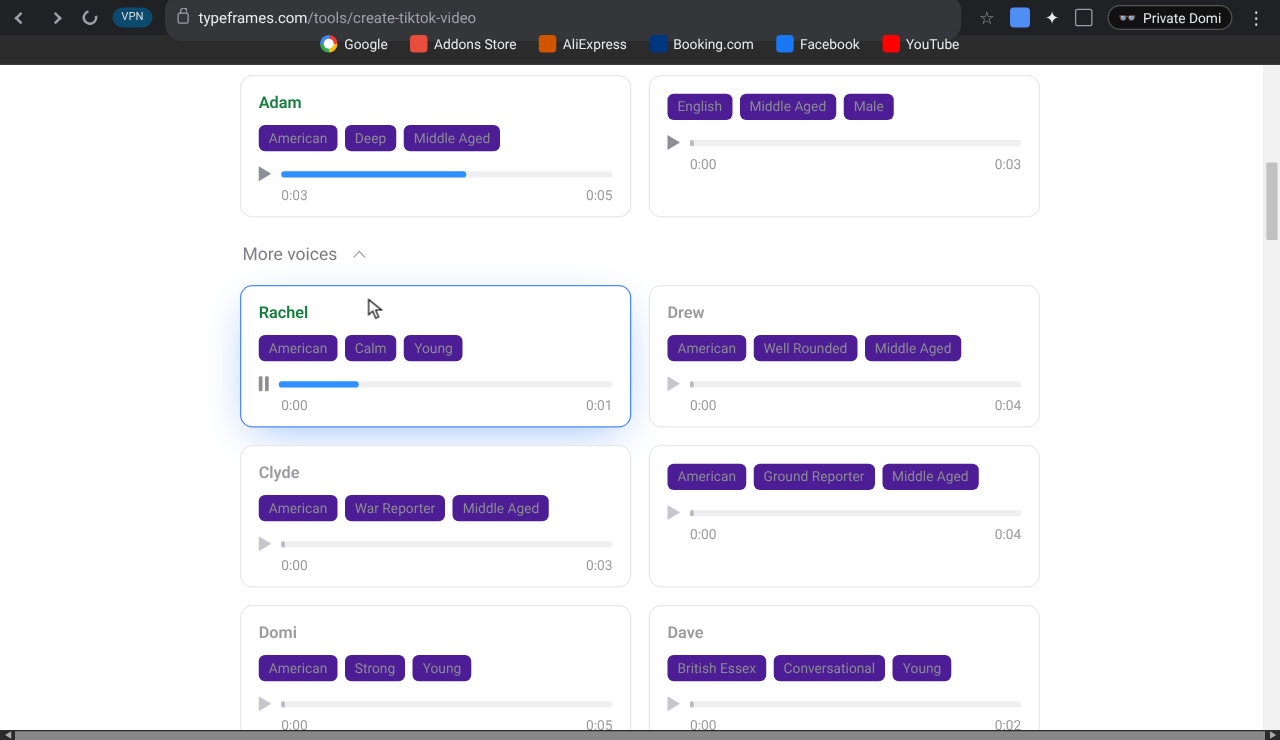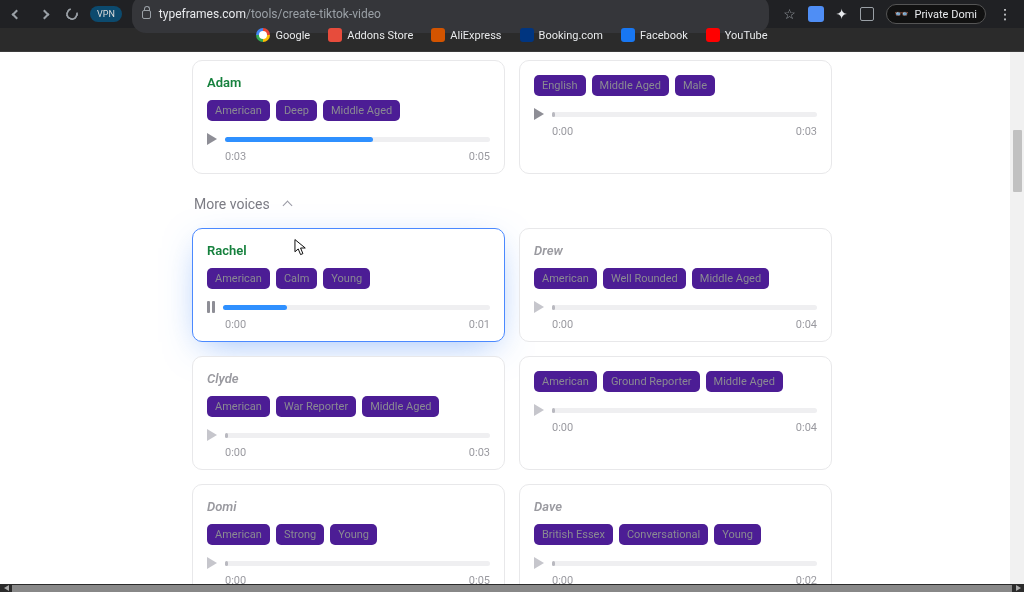--- a/index.html
+++ b/index.html
@@ -42,21 +42,21 @@
   .ab { background: #d4a017; }
 
   
   .page { position: absolute; top: 52px; left: 0; right: 0; bottom: 8px; background: #ffffff; overflow-y: auto; }
   .content { max-width: 640px; margin: 0 auto; padding: 8px 0 20px 0; }
   .grid { display: grid; grid-template-columns: 1fr 1fr; gap: 14px; }
   .card { border: 1px solid #e8e8ea; border-radius: 10px; padding: 14px 14px 10px 14px; background: #fff; position: relative; }
   .card.selected { border-color: #4b89ff; box-shadow: 0 10px 36px -10px rgba(59,130,246,.55); }
   .card.selected::after { content:""; position:absolute; left:0; right:0; bottom:-20px; height:30px; background: linear-gradient(180deg, rgba(99,165,255,.35), rgba(99,165,255,0)); border-radius: 0 0 10px 10px; z-index:-1;}
   .name { font-size: 13px; font-weight: 600; color: #15803d; margin-bottom: 10px; }
-  .card.dim .name { color: #9a9aa0; font-style: italic; }
+  .card.dim .name { color: #9a9aa0; }
   .tags { display: flex; flex-wrap: wrap; gap: 6px; margin-bottom: 12px; }
   .tag { font-size: 11px; color: #8a8a92; background: #4c1d95; border-radius: 5px; padding: 4px 8px; }
   .player { display: flex; align-items: center; gap: 8px; }
   .play-btn { width: 0; height: 0; border-left: 10px solid #8e8e96; border-top: 6px solid transparent; border-bottom: 6px solid transparent; cursor: pointer; flex-shrink:0; }
   .play-btn.dim { border-left-color: #c6c6cc; }
   .pause-btn { display: flex; gap: 2px; cursor:pointer; flex-shrink:0; }
   .pause-btn span { width: 3px; height: 12px; background: #8e8e96; border-radius:1px; }
   .track { flex: 1; height: 5px; background: #efeff1; border-radius: 3px; position: relative; }
   .track-fill { position: absolute; left: 0; top: 0; bottom: 0; background: #2f90ff; border-radius: 3px; }
   .track-head { position: absolute; left: 0; top: 0; bottom: 0; width: 3px; background: #b9b9c0; border-radius: 3px; }

